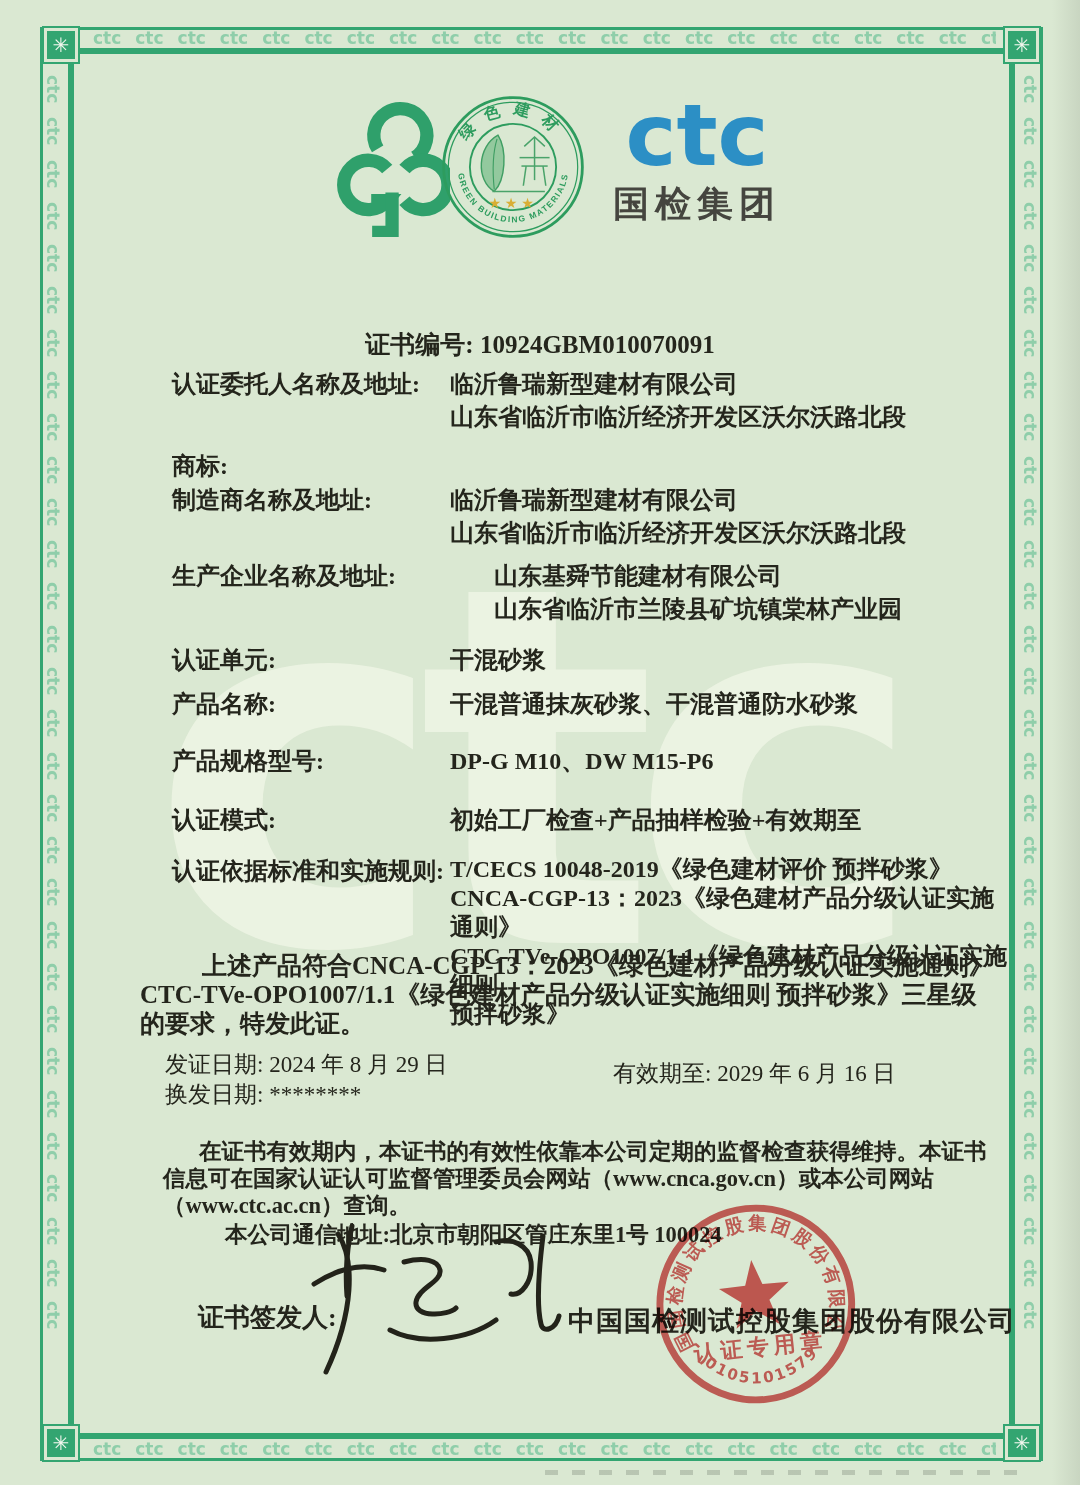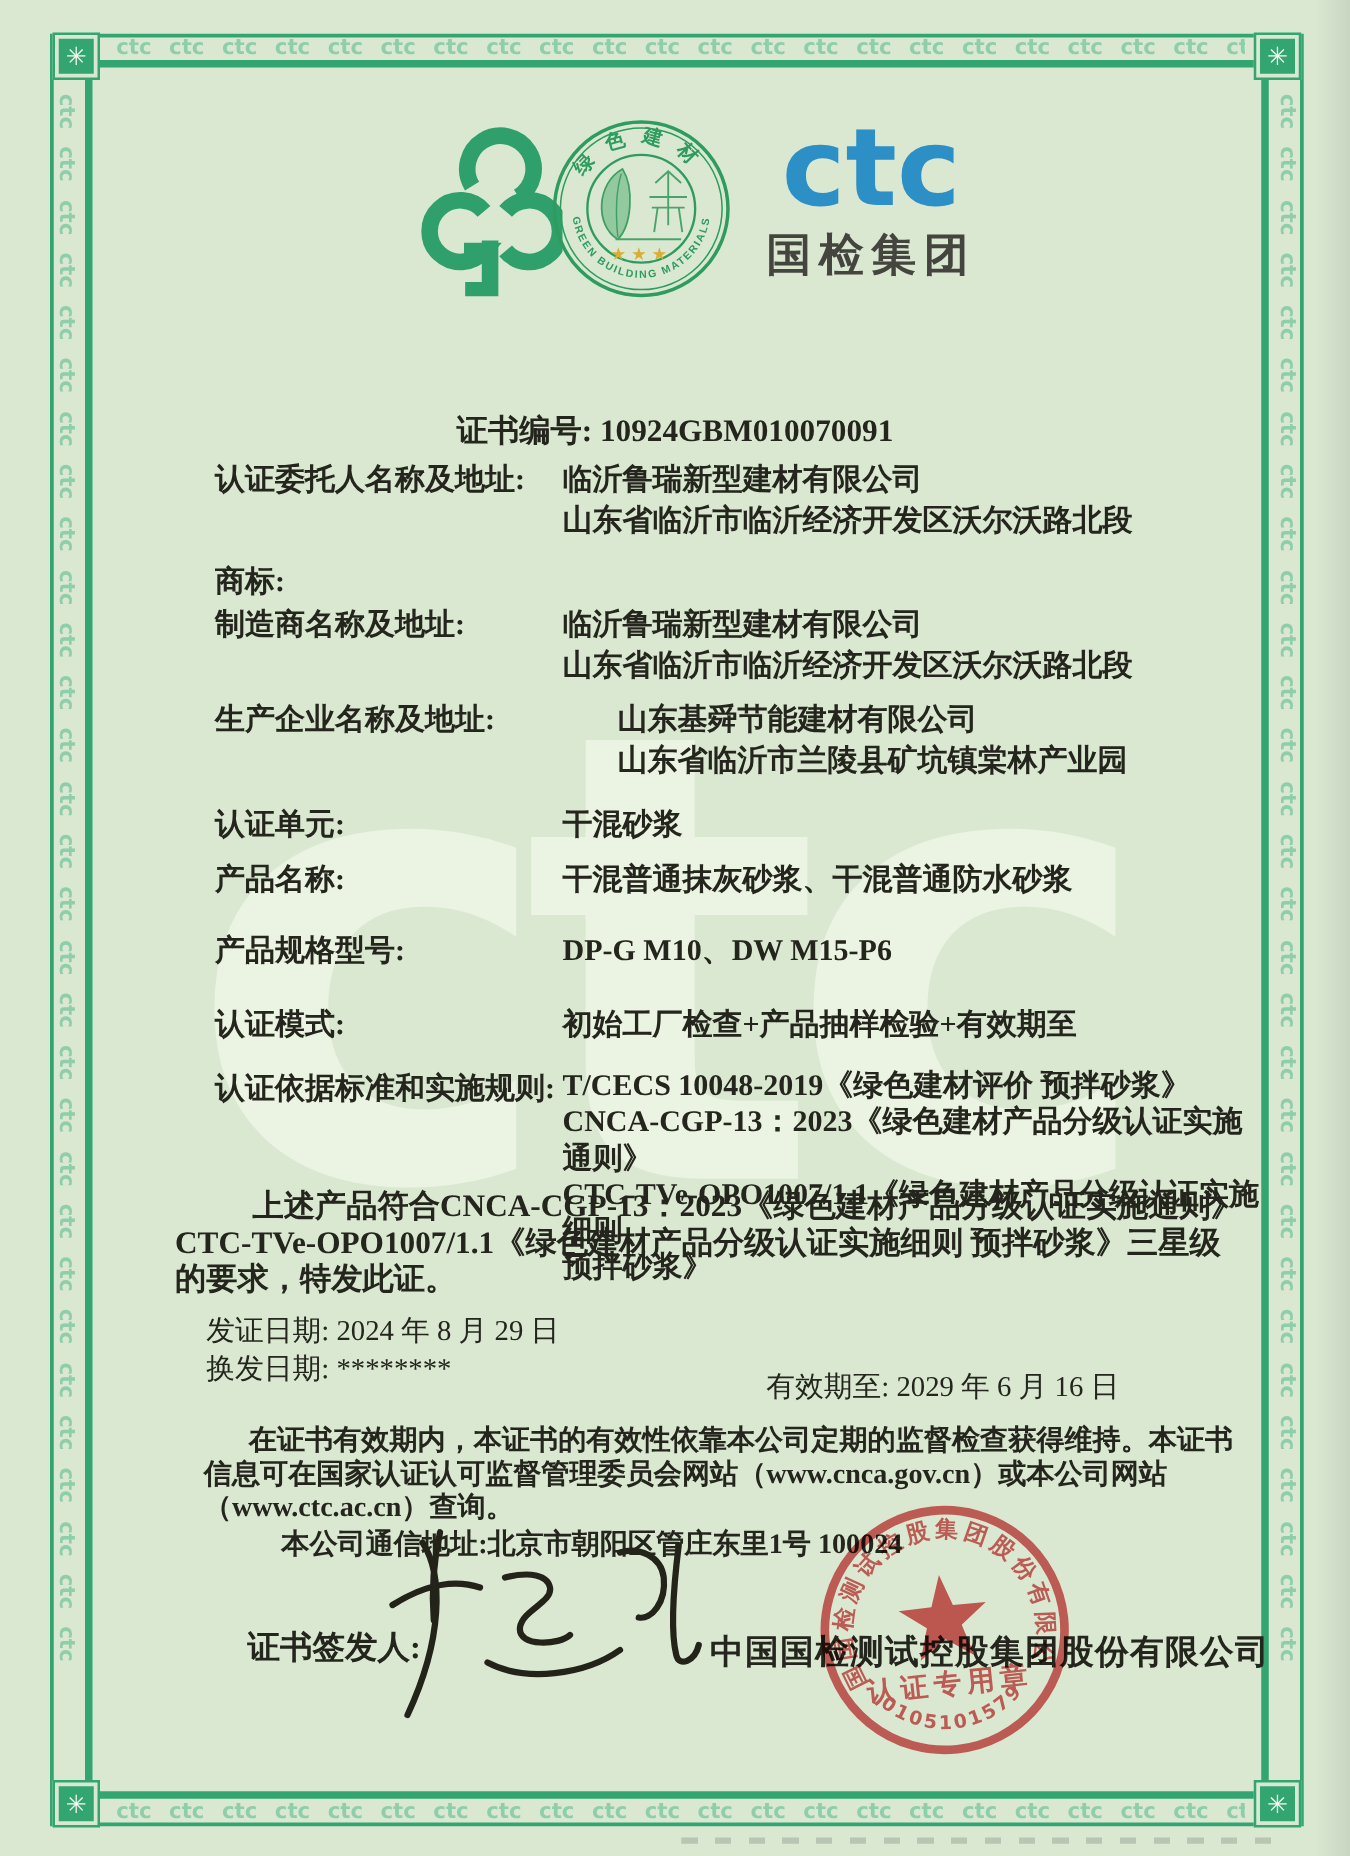--- a/index.html
+++ b/index.html
@@ -66,21 +66,21 @@
   .row:nth-child(7){margin-bottom:26px;}
   .row:nth-child(8){margin-bottom:18px;}
   .row:nth-child(9) .fvalue{line-height:29px;}
   
   .statement{position:absolute; left:140px; right:82px; top:951px; z-index:2;
     font-size:25px; font-weight:700; line-height:29px; text-indent:62px;}
   .dates{position:absolute; left:165px; right:78px; top:1050px; z-index:2;
     font-size:23px; font-weight:400;}
   .date-issue{display:block; line-height:30px;}
   .date-reissue{display:block; line-height:30px;}
-  .date-valid{position:absolute; left:448px; top:8px; white-space:nowrap;margin-top:36px;}
+  .date-valid{position:absolute; left:448px; top:8px; white-space:nowrap;}
   .footer{position:absolute; left:163px; right:74px; top:1138px; z-index:2;
     font-size:22.5px; font-weight:700; line-height:27px;}
   .footer .para{text-indent:36px;}
   .footer .addr{text-indent:62px; margin-top:2px;}
   
   .sig-label{position:absolute; left:198px; top:1300px; z-index:2;
     font-size:26px; font-weight:700;}
   .signature{position:absolute; left:300px; top:1212px; z-index:2;}
   .company{position:absolute; left:568px; top:1303px; z-index:2;
     font-size:27px; font-weight:700; letter-spacing:1px;}

